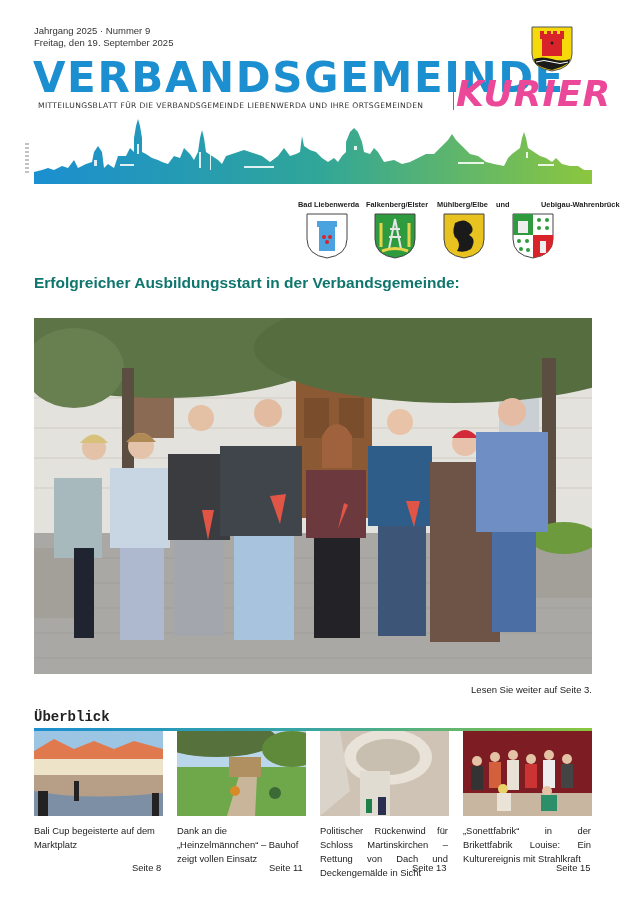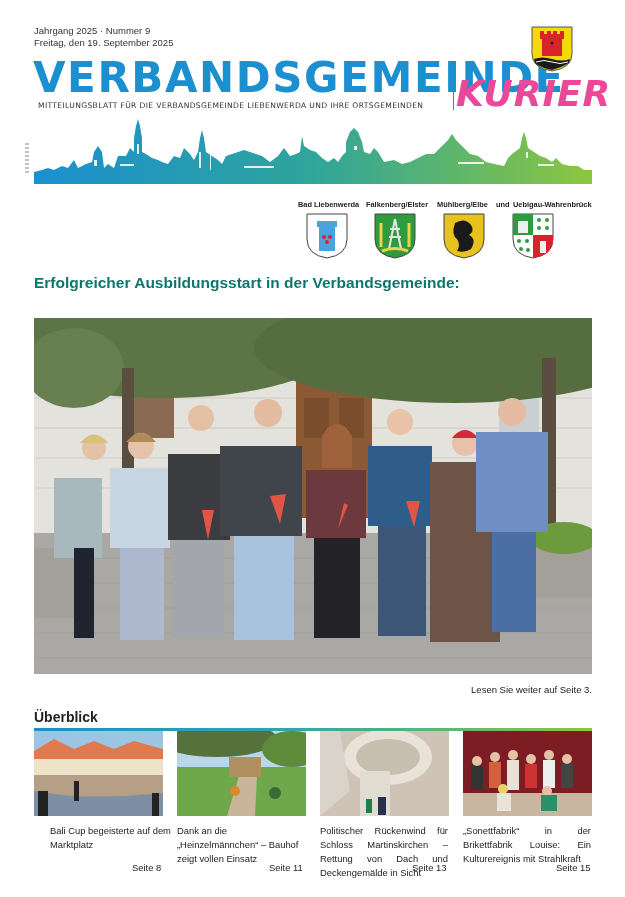--- a/index.html
+++ b/index.html
@@ -33,21 +33,21 @@
 
   
   .headline { left:34px; top:273px; width:560px; font-size:15.5px; font-weight:bold;
               line-height:20px; color:#0f766e; }
 
   
   .photo { left:34px; top:318px; width:558px; height:356px; overflow:hidden; }
   .caption-more { right:33px; top:684px; font-size:9.5px; color:#222; }
 
   
-  .overview-title { left:34px; top:709px; font-size:14px; font-weight:bold; color:#222; }
+  .overview-title { left:34px; top:709px; font-size:14px; font-weight:bold; color:#222;font-family:Liberation Mono, monospace; }
   .overview-rule { left:34px; top:728px; width:558px; height:3px;
                    background:linear-gradient(to right,#1b8fd0,#3aa6a0 50%,#8cc63f); }
   .thumb { top:731px; width:129px; height:85px; overflow:hidden; }
   .teaser { top:824px; width:130px; font-size:9.4px; line-height:14px; color:#222; }
   .teaser.justify { text-align:justify; }
   .page-ref { top:862px; font-size:9.4px; color:#222;text-align:center; }
 </style>
 </head>
 <body>
 
@@ -95,21 +95,21 @@
       <rect x="504" y="46" width="16" height="2"></rect>
     <rect x="165" y="34" width="2" height="16"></rect>
       <rect x="176" y="34" width="1" height="18"></rect>
   </g>
 </svg>
 
 <div class="abs muni-label" style="left:298px">Bad Liebenwerda</div>
 <div class="abs muni-label" style="left:366px">Falkenberg/Elster</div>
 <div class="abs muni-label" style="left:437px">Mühlberg/Elbe</div>
 <div class="abs muni-label" style="left:496px">und</div>
-<div class="abs muni-label" style="left:513px">Uebigau-Wahrenbrück</div>
+<div class="abs muni-label" style="left:541px">Uebigau-Wahrenbrück</div>
 
 <svg class="abs crest" style="left:306px" viewBox="0 0 42 46">
   <path d="M1 1 H41 V26 Q41 42 21 45 Q1 42 1 26 Z" fill="#fff" stroke="#444"></path>
   <rect x="13" y="12" width="16" height="26" fill="#4aa3df"></rect>
   <rect x="11" y="8" width="20" height="6" fill="#4aa3df"></rect>
   <circle cx="18" cy="24" r="2" fill="#d8232a"></circle>
     <circle cx="24" cy="24" r="2" fill="#d8232a"></circle>
     <circle cx="21" cy="29" r="2" fill="#d8232a"></circle>
 </svg>
 <svg class="abs crest" style="left:374px" viewBox="0 0 42 46">
@@ -263,21 +263,21 @@
       <rect x="80" y="29" width="12" height="28" fill="#eee"></rect>
     <circle cx="104" cy="28" r="5" fill="#e3c2a5"></circle>
       <rect x="98" y="33" width="12" height="24" fill="#444"></rect>
     <circle cx="40" cy="58" r="5" fill="#e8d26a"></circle>
       <rect x="34" y="62" width="14" height="18" fill="#eae3d7"></rect>
     <circle cx="84" cy="60" r="5" fill="#e3c2a5"></circle>
       <rect x="78" y="64" width="16" height="16" fill="#2b8f6a"></rect>
   </g>
 </svg>
 
-<div class="abs teaser" style="left:50px">Bali Cup begeisterte auf dem Marktplatz</div>
+<div class="abs teaser" style="left:34px">Bali Cup begeisterte auf dem Marktplatz</div>
 <div class="abs teaser" style="left:177px">Dank an die „Heinzelmännchen“ – Bauhof zeigt vollen Einsatz</div>
 <div class="abs teaser justify" style="left:320px;width:128px">Politischer Rückenwind für Schloss Martinskirchen – Rettung von Dach und Deckengemälde in Sicht</div>
 <div class="abs teaser justify" style="left:463px;width:128px">„Sonettfabrik“ in der Brikettfabrik Louise: Ein Kulturereignis mit Strahlkraft</div>
 
 <div class="abs page-ref" style="left:132px">Seite 8</div>
 <div class="abs page-ref" style="left:269px">Seite 11</div>
 <div class="abs page-ref" style="left:412px">Seite 13</div>
 <div class="abs page-ref" style="left:556px">Seite 15</div>
 
 </body></html>

